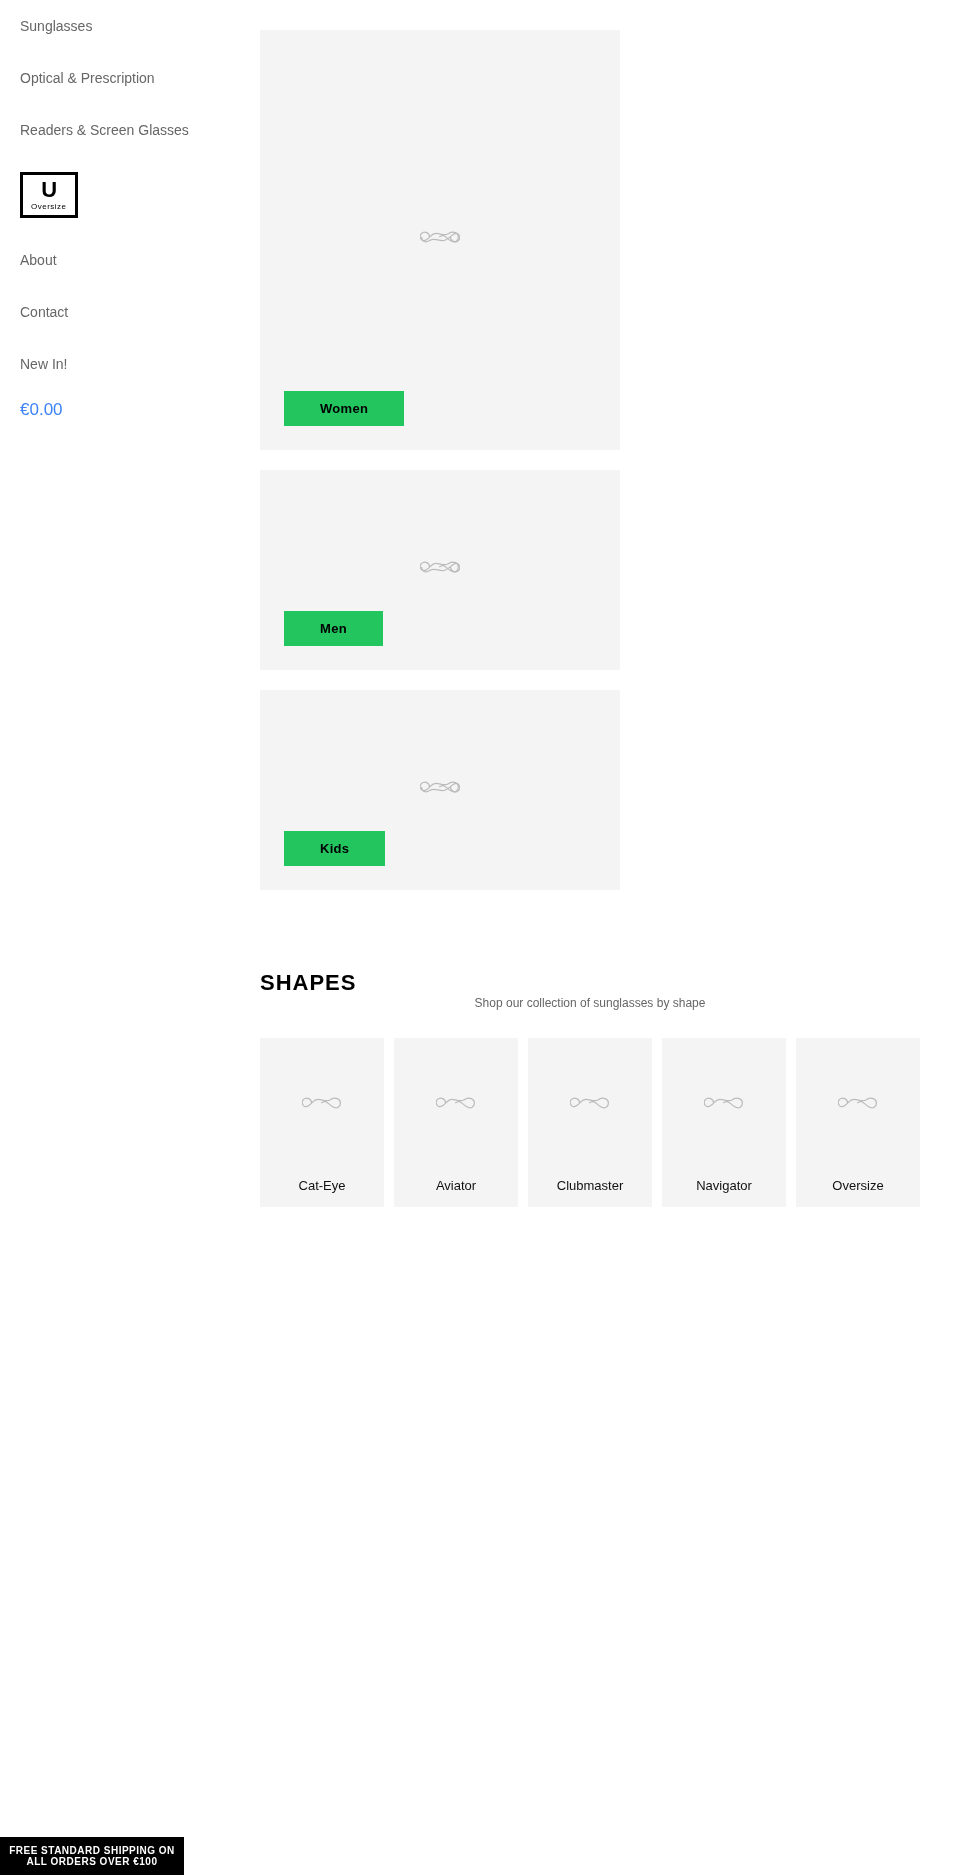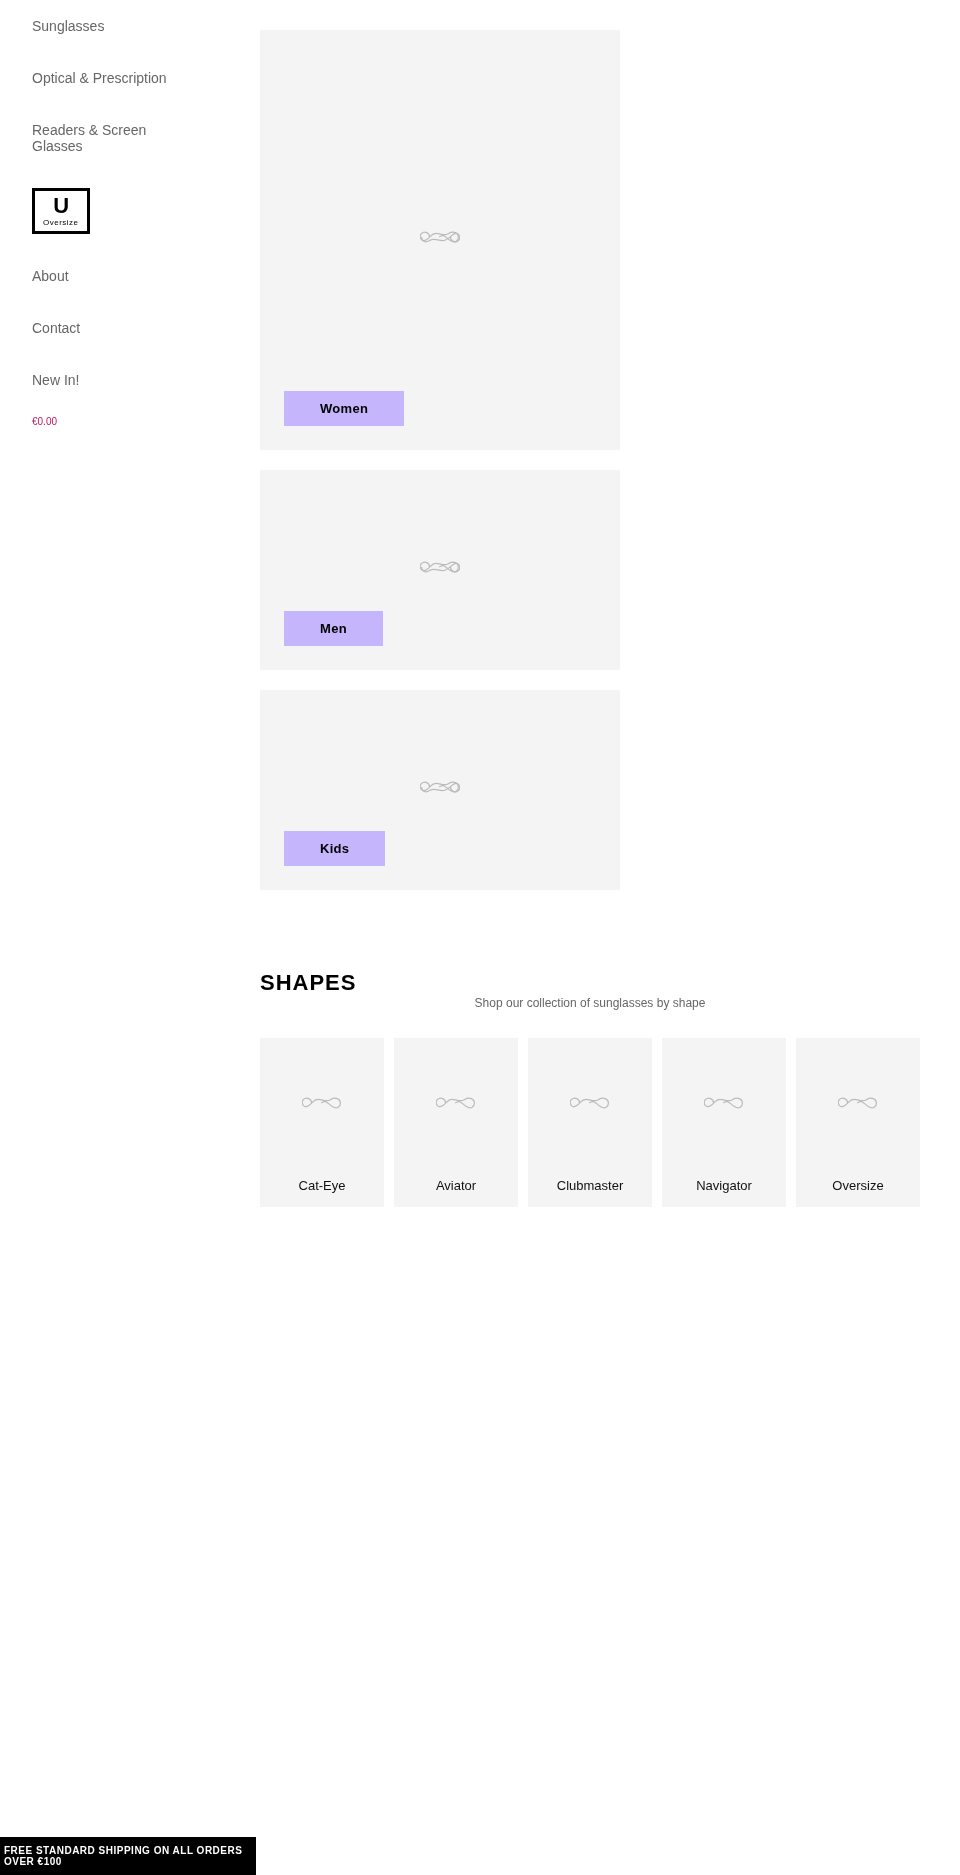--- a/index.html
+++ b/index.html
@@ -6,21 +6,21 @@
     body { font-family: Arial, Helvetica, sans-serif; background: #fff; width: 960px; }
 
     
     .nav-sidebar {
       position: fixed;
       top: 0; left: 0;
       width: 220px;
       height: 100%;
       background: #fff;
       z-index: 100;
-      padding: 0 32px;
+      padding: 0 20px;
     }
     .nav-item {
       padding: 18px 0;
       font-size: 14px;
       color: #666;
       cursor: pointer;
       border-bottom: none;
     }
     .nav-logo {
       padding: 16px 0;
@@ -37,36 +37,36 @@
       letter-spacing: -1px;
     }
     .logo-sub {
       font-size: 8px;
       font-weight: 400;
       letter-spacing: 0.5px;
       color: #000;
       margin-top: 2px;
     }
     .cart-price {
-      font-size: 10px;
-      color: #be185d;
+      font-size: 17px;
+      color: #3b82f6;
       padding: 10px 0;
     }
 
     
     .shipping-banner {
       position: fixed;
       bottom: 0; left: 0;
-      width: 256px;
+      width: 184px;
       background: #000;
       color: #fff;
       font-size: 10px;
       font-weight: 700;
       letter-spacing: 0.5px;
-      text-align: left;
+      text-align: center;
       padding: 8px 4px;
       z-index: 101;
     }
 
     
     .main-content {
       margin-left: 220px;
       padding: 20px 40px 60px 40px;
     }
 
@@ -107,21 +107,21 @@
     }
     
     .infinity-icon svg {
       width: 40px;
       height: 20px;
     }
     .card-btn {
       position: absolute;
       bottom: 24px;
       left: 24px;
-      background: #c4b5fd;
+      background: #22c55e;
       border: none;
       padding: 10px 36px;
       font-size: 13px;
       font-weight: 700;
       cursor: pointer;
       letter-spacing: 0.3px;
     }
 
     
     .shapes-section {

